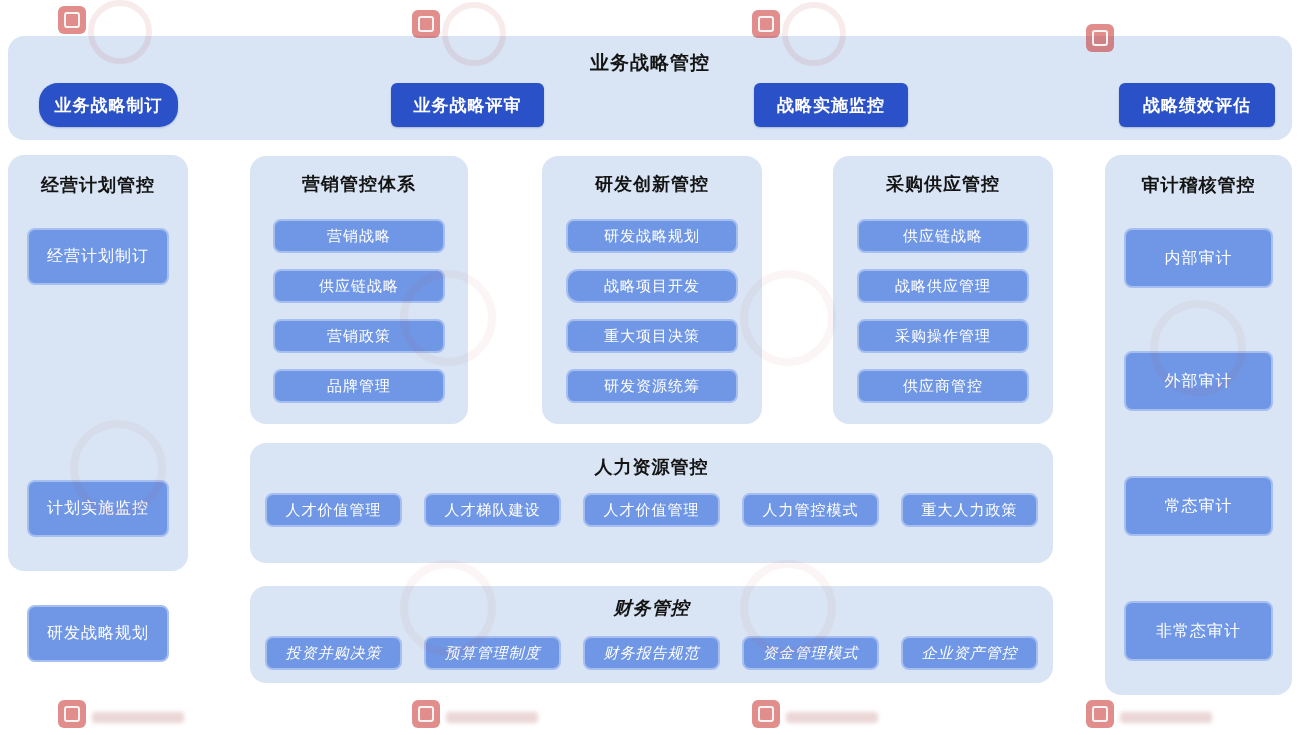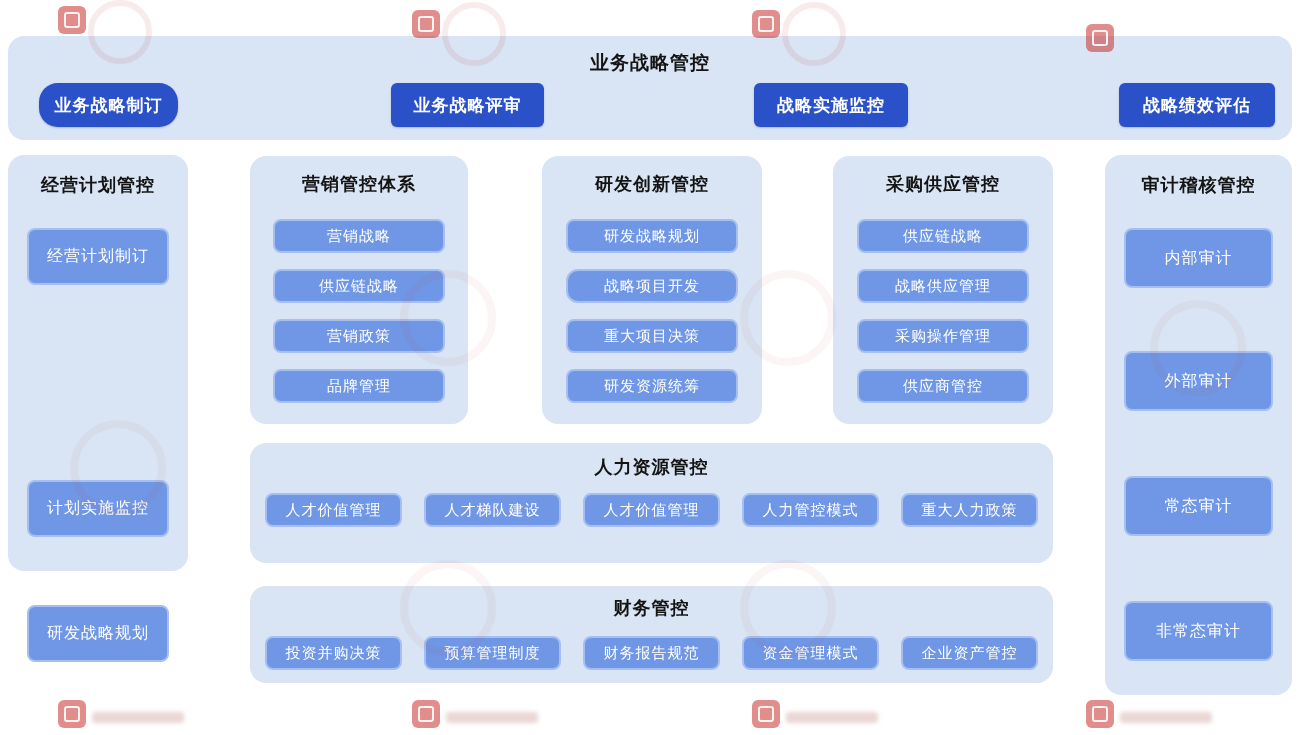--- a/index.html
+++ b/index.html
@@ -195,21 +195,21 @@
   <div class="panel-title" style="top:12px;">人力资源管控</div>
   <div class="row-items">
     <div class="item-btn row-btn">人才价值管理</div>
     <div class="item-btn row-btn">人才梯队建设</div>
     <div class="item-btn row-btn">人才价值管理</div>
     <div class="item-btn row-btn">人力管控模式</div>
     <div class="item-btn row-btn">重大人力政策</div>
   </div>
 </div>
 
-<div class="panel row-panel" style="top:586px; height:97px;">
+<div class="panel row-panel" style="top:586px; height:97px;font-style:italic;">
   <div class="panel-title" style="top:10px;">财务管控</div>
   <div class="row-items">
     <div class="item-btn row-btn">投资并购决策</div>
     <div class="item-btn row-btn">预算管理制度</div>
     <div class="item-btn row-btn">财务报告规范</div>
     <div class="item-btn row-btn">资金管理模式</div>
     <div class="item-btn row-btn">企业资产管控</div>
   </div>
 </div>
 

